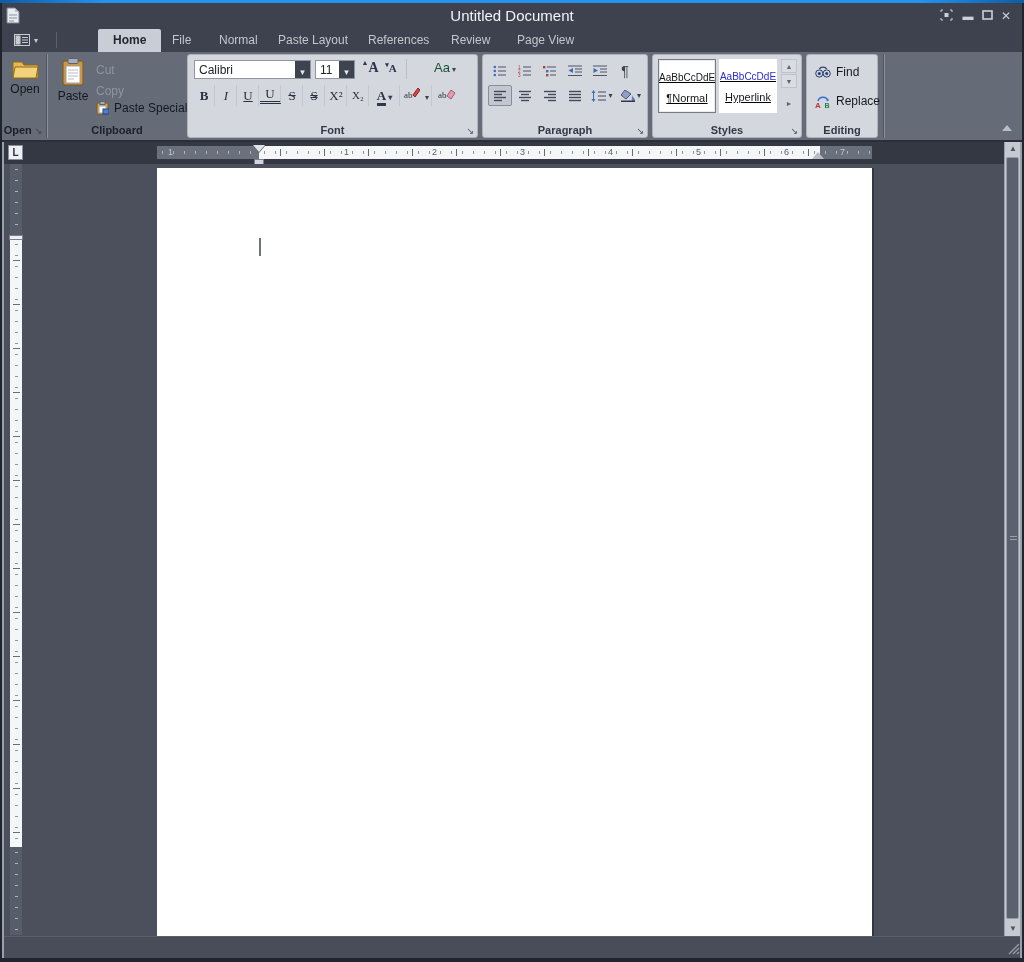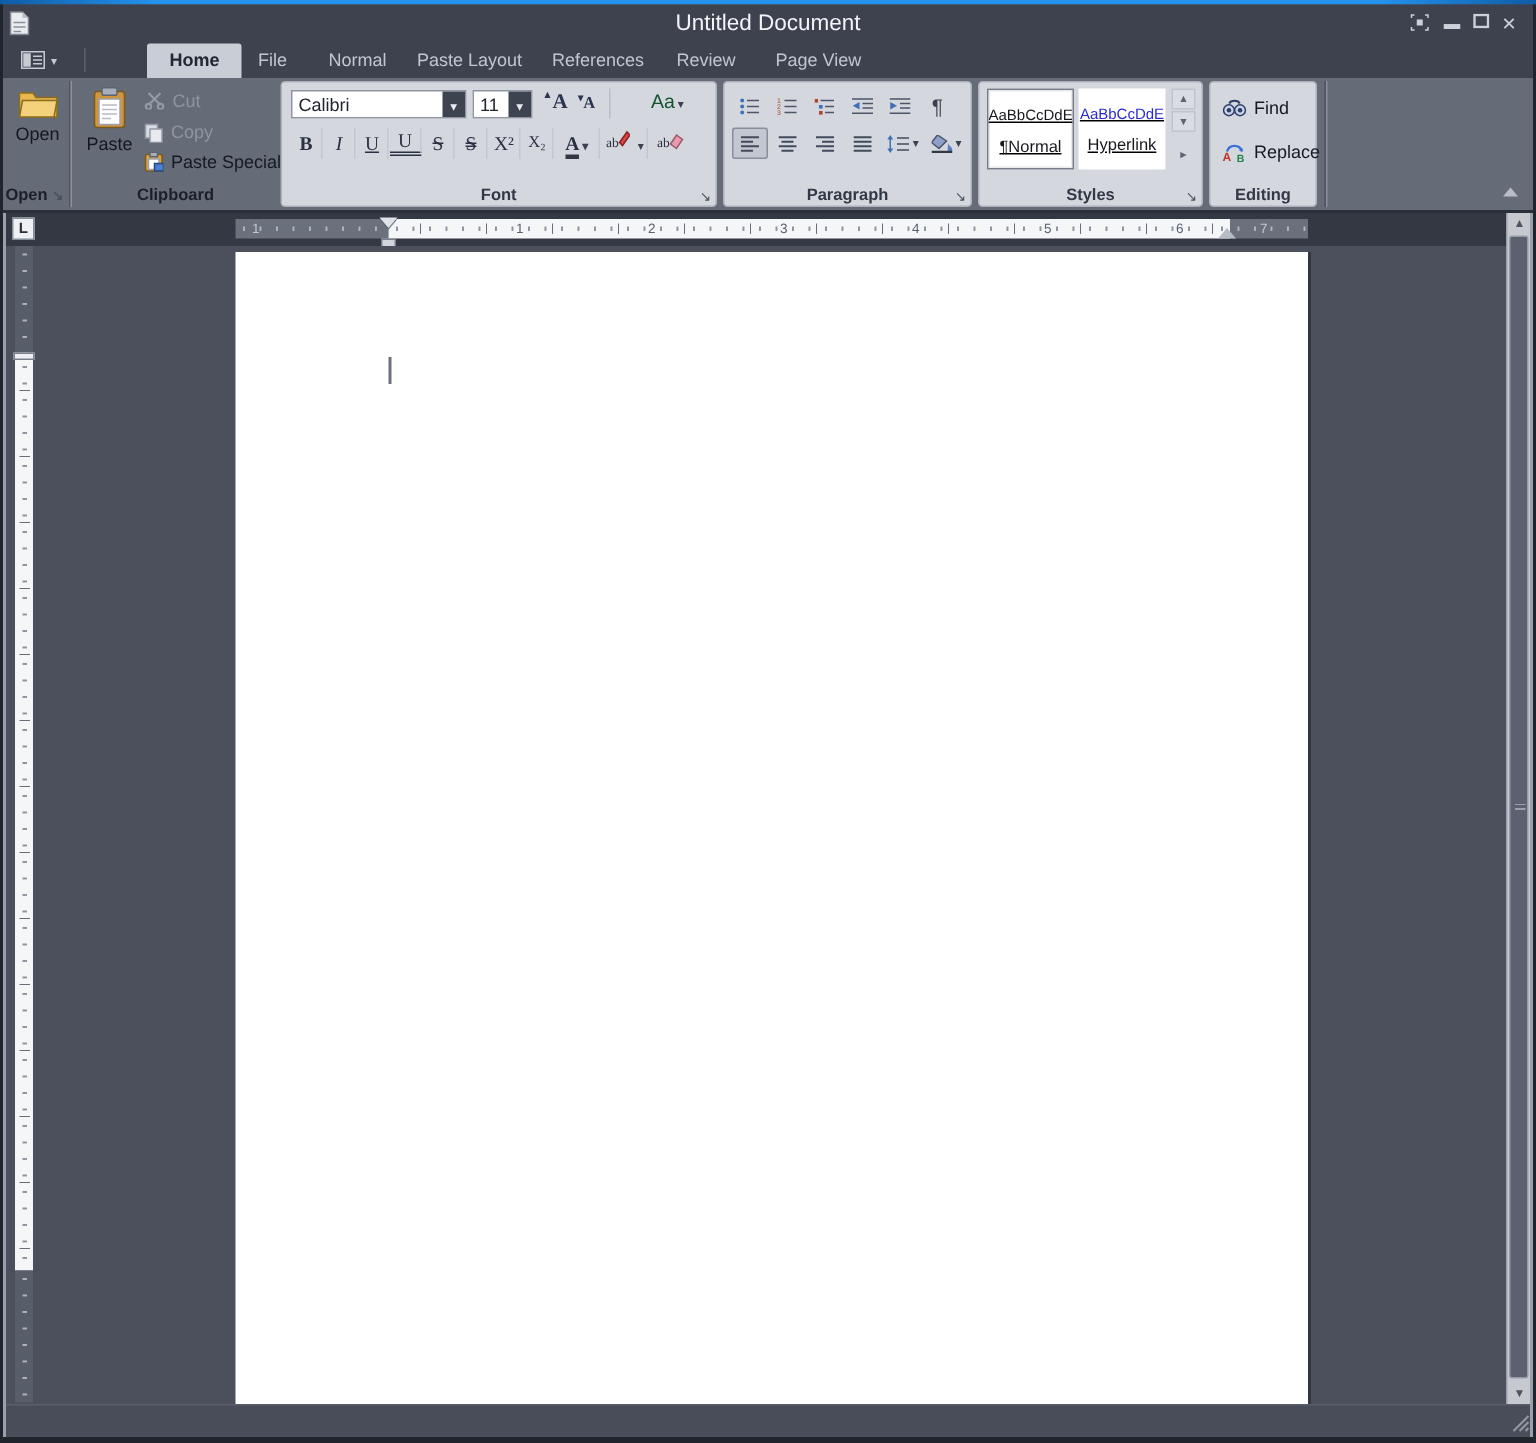--- a/index.html
+++ b/index.html
@@ -28,21 +28,21 @@
   #tab0{left:60px;} #tab1{left:119px;} #tab2{left:166px;} #tab3{left:225px;}
   #tab4{left:315px;} #tab5{left:398px;} #tab6{left:464px;}
 
   
   #ribbon{left:0;top:52px;width:1024px;height:90px;
     background:linear-gradient(90deg,#70758230%,#6a6f7c 45%,#585d69 100%);
     background-color:#666b78;border-bottom:2px solid #2b2f39;}
   .big-btn{display:flex;flex-direction:column;align-items:center;justify-content:flex-start;gap:3px;}
   .big-btn .lbl{font-size:12px;color:#13181f;}
   .small-row{display:flex;align-items:center;gap:5px;font-size:12px;color:#141925;height:18px;}
-  .small-row.disabled{color:#8f95a1;}
+  .small-row.disabled{color:#8f95a1;flex-direction:column;}
   .grp-footer{font-size:11px;font-weight:bold;color:#1a1f2a;text-align:center;}
   .vsep{width:1px;background:#8b90a0;box-shadow:-1px 0 0 #4e5360;}
 
   .panel{position:absolute;background:#d4d7de;border:1px solid #aeb2bc;border-radius:3px;}
   .panel .plabel{position:absolute;bottom:1px;left:0;right:0;text-align:center;
       font-size:11px;font-weight:bold;color:#323845;}
   .expander{position:absolute;right:3px;bottom:1px;font-size:9px;color:#4a505c;}
   .expander::after{content:"\2198";}
 
   .combo{position:absolute;height:19px;background:#fff;border:1px solid #8f95a2;}

